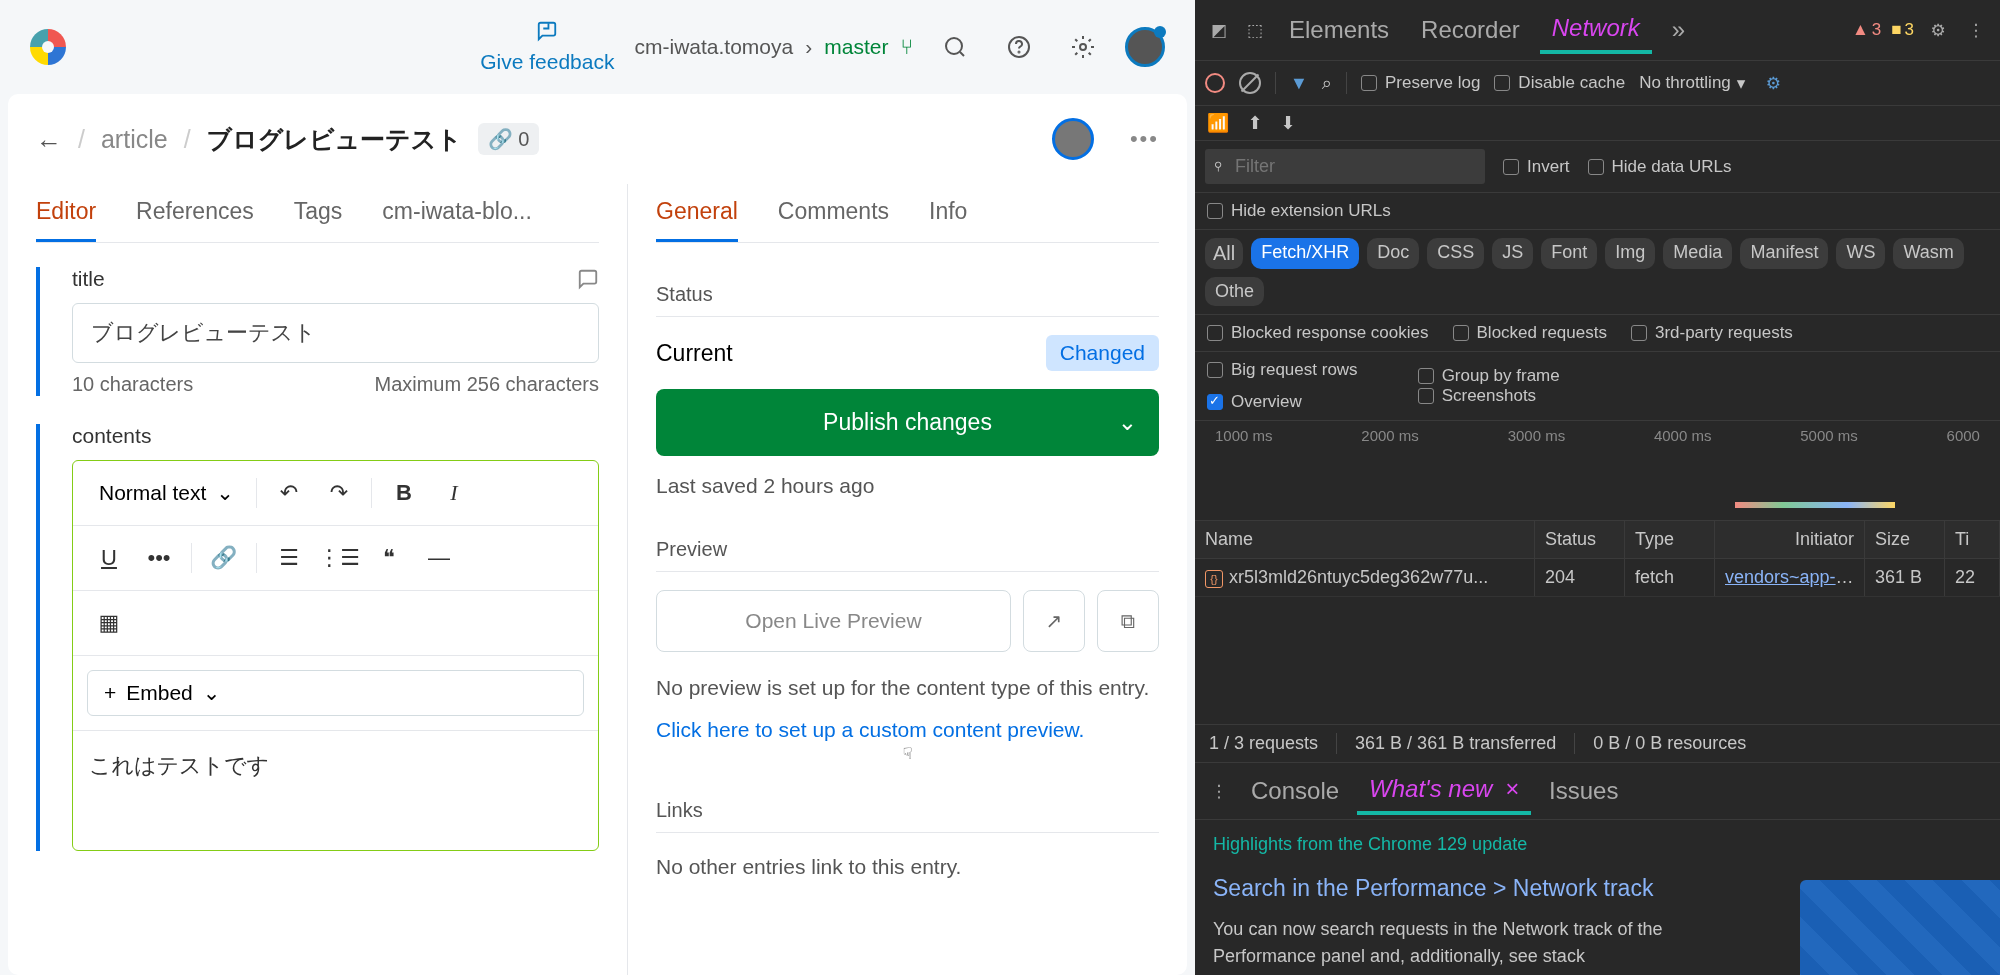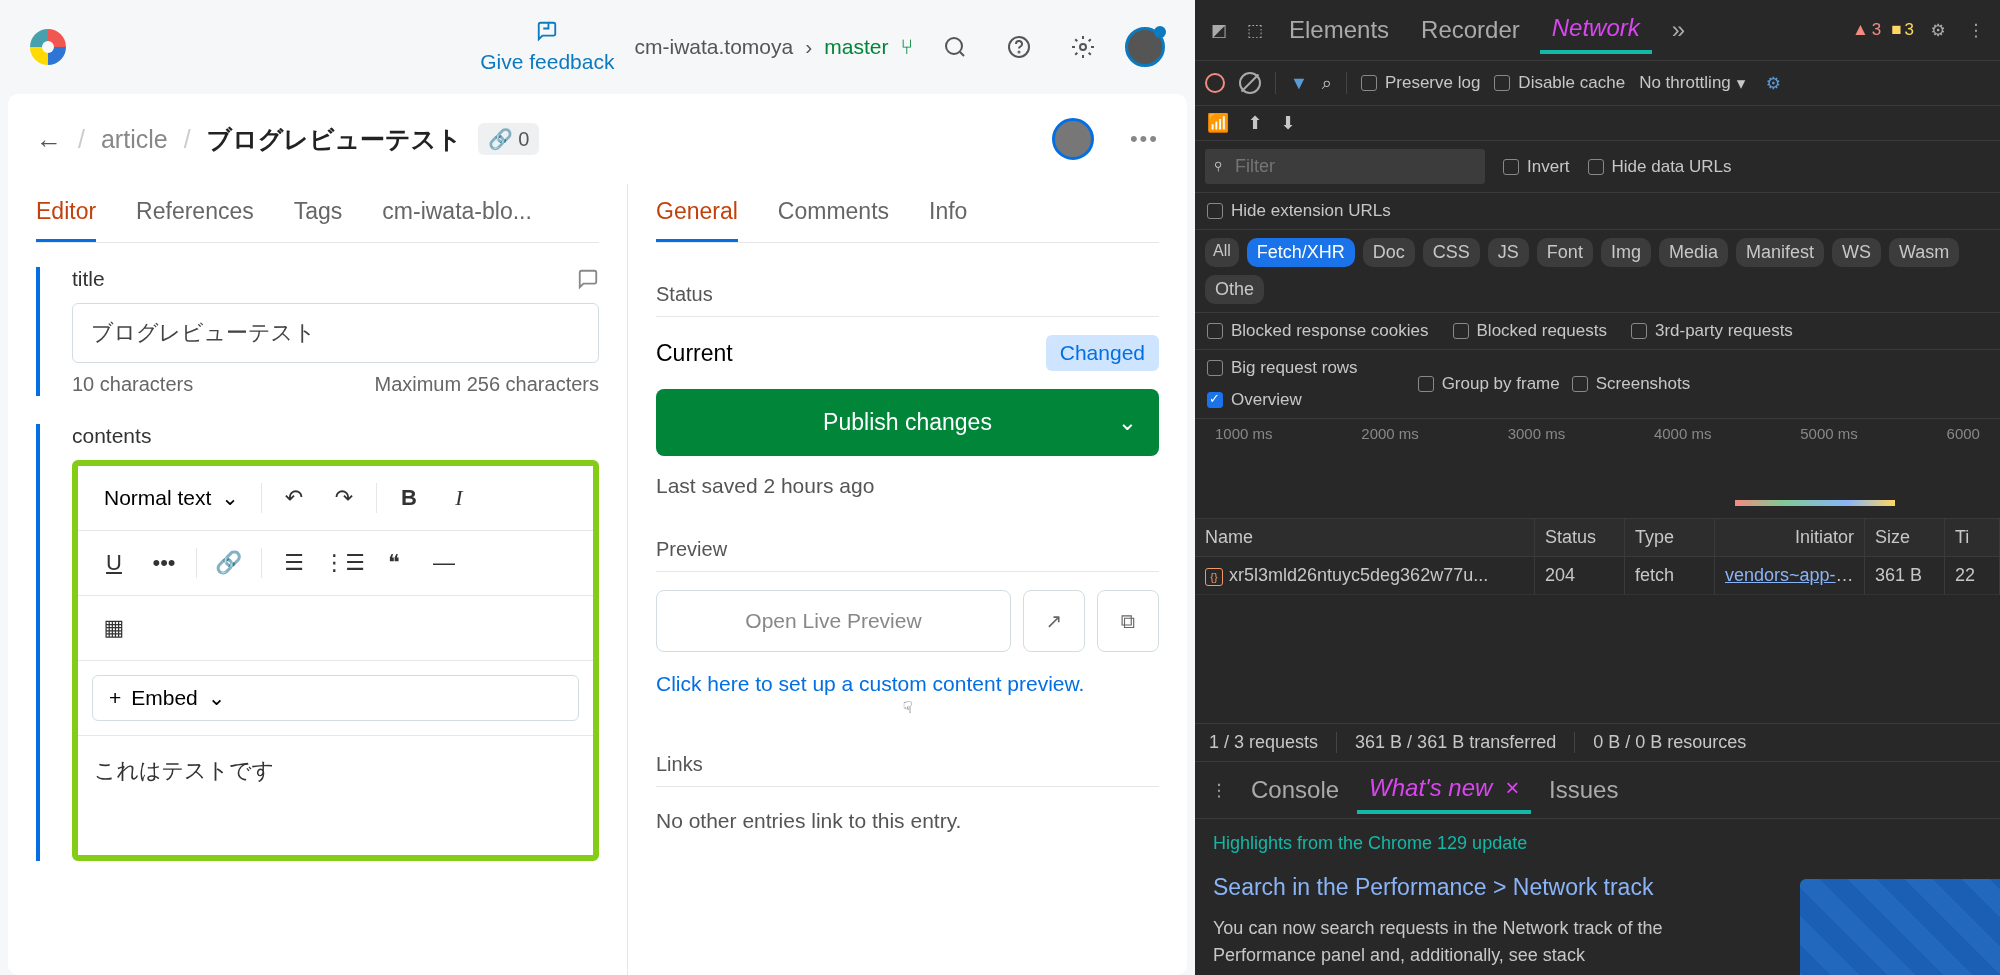--- a/index.html
+++ b/index.html
@@ -35,21 +35,21 @@
 .tabs { display: flex; gap: 40px; border-bottom: 1px solid #e5e7eb; margin-bottom: 24px; }
 .tab { padding: 14px 0; font-size: 23px; color: #666; cursor: pointer; border-bottom: 3px solid transparent; }
 .tab.active { color: #c2410c; border-bottom-color: #036fe3; font-weight: 400; }
 
 .field { margin-bottom: 28px; border-left: 4px solid #036fe3; padding-left: 32px; }
 .field-label { font-size: 21px; color: #333; margin-bottom: 12px; display: flex; align-items: center; justify-content: space-between; }
 .speech-icon { color: #888; font-size: 22px; }
 .text-input { width: 100%; border: 1px solid #d3dce0; border-radius: 6px; padding: 16px 18px; font-size: 22px; color: #444; background: #fff; }
 .field-meta { display: flex; justify-content: space-between; font-size: 20px; color: #666; margin-top: 10px; }
 
-.rte { border: 6px solid #84cc16; border-radius: 6px; background: #fff; }
+.rte { border: 1px solid #84cc16; border-radius: 6px; background: #fff; }
 .rte-toolbar { display: flex; flex-wrap: wrap; gap: 6px; padding: 10px 14px; border-bottom: 1px solid #e5e7eb; align-items: center; }
 .rte-select { display: flex; align-items: center; gap: 10px; font-size: 21px; padding: 8px 12px; cursor: pointer; border-radius: 4px; }
 .rte-btn { width: 44px; height: 44px; display: flex; align-items: center; justify-content: center; font-size: 22px; cursor: pointer; border-radius: 4px; color: #333; }
 .rte-btn.bold { font-weight: 900; }
 .rte-btn.italic { font-style: italic; font-family: Georgia; }
 .rte-sep { width: 1px; height: 30px; background: #e5e7eb; margin: 0 4px; }
 .embed-btn { display: flex; align-items: center; gap: 10px; border: 1px solid #d3dce0; border-radius: 6px; padding: 10px 16px; font-size: 21px; cursor: pointer; margin: 14px; }
 .rte-content { padding: 20px 16px; font-size: 22px; color: #333; min-height: 120px; border-top: 1px solid #e5e7eb; }
 
 .section-label { font-size: 20px; color: #555; padding: 16px 0 10px; border-bottom: 1px solid #e5e7eb; margin-bottom: 18px; }
@@ -90,21 +90,21 @@
 .dt-filterbar { display: flex; align-items: center; padding: 8px 10px; gap: 18px; border-bottom: 1px solid #3a3a3a; }
 .dt-filter-input { background: #3c3c3c; border: none; padding: 7px 12px 7px 30px; color: #aaa; border-radius: 3px; width: 280px; font-size: 18px; }
 .dt-filter-wrap { position: relative; }
 .dt-filter-wrap::before { content: "⌕"; position: absolute; left: 8px; top: 5px; font-size: 18px; transform: rotate(-45deg); }
 
 .dt-options { display: flex; flex-wrap: wrap; gap: 16px 24px; padding: 8px 12px; border-bottom: 1px solid #3a3a3a; }
 
 .dt-chips { display: flex; gap: 8px; padding: 8px 10px; border-bottom: 1px solid #3a3a3a; flex-wrap: wrap; }
 .chip { background: #3c3c3c; padding: 4px 10px; border-radius: 10px; font-size: 18px; cursor: pointer; }
 .chip.active { background: #1a73e8; color: #fff; }
-.chip.all { font-size: 16px; padding: 4px 8px; }
+.chip.all { font-size: 20px; padding: 4px 8px; }
 
 .dt-options2 { display: flex; flex-wrap: wrap; gap: 16px 24px; padding: 8px 12px; border-bottom: 1px solid #3a3a3a; }
 .opt-col { display: flex; gap: 60px; padding: 8px 12px; border-bottom: 1px solid #3a3a3a; }
 
 .timeline { height: 100px; background: #282828; border-bottom: 1px solid #3a3a3a; position: relative; }
 .timeline-ticks { display: flex; justify-content: space-between; padding: 6px 20px 0; font-size: 15px; color: #888; }
 .timeline-bar { position: absolute; bottom: 12px; left: 540px; width: 160px; height: 6px; background: linear-gradient(90deg, #f28b82 0%, #81c995 30%, #8ab4f8 70%, #fdd663 100%); }
 
 .dt-table-head { display: flex; border-bottom: 1px solid #3a3a3a; background: #2d2d2d; }
 .dt-th { padding: 8px 10px; border-right: 1px solid #3a3a3a; font-size: 18px; }
@@ -269,20 +269,21 @@
           <span class="publish-chevron">⌄</span>
         </button>
         <div class="saved-text">Last saved 2 hours ago</div>
 
         <div class="section-label">Preview</div>
         <div class="preview-row">
           <div class="preview-main">Open Live Preview</div>
           <div class="preview-sq">↗</div>
           <div class="preview-sq">⧉</div>
         </div>
+        <div class="info-text">No preview is set up for the content type of this entry.</div>
         <div class="link-text">Click here to set up a custom content preview.</div>
         <div style="text-align:center;margin-top:2px;color:#555;">☟</div>
 
         <div class="section-label" style="margin-top:20px">Links</div>
         <div class="info-text">No other entries link to this entry.</div>
       </div>
     </div>
   </div>
 </div>
 
@@ -383,21 +384,21 @@
     <div style="display:flex;flex-direction:column;gap:12px;">
       <div class="dt-check">
           <div class="dt-checkbox"></div>
           <span>Big request rows</span>
         </div>
       <div class="dt-check">
           <div class="dt-checkbox checked"></div>
           <span>Overview</span>
         </div>
     </div>
-    <div style="display:flex;flex-direction:row;gap:12px;justify-content:center;">
+    <div style="display:flex;flex-direction:column;gap:0;justify-content:center;">
       <div class="dt-check">
           <div class="dt-checkbox"></div>
           <span>Group by frame</span>
         </div>
       <div class="dt-check">
           <div class="dt-checkbox"></div>
           <span>Screenshots</span>
         </div>
     </div>
   </div>

